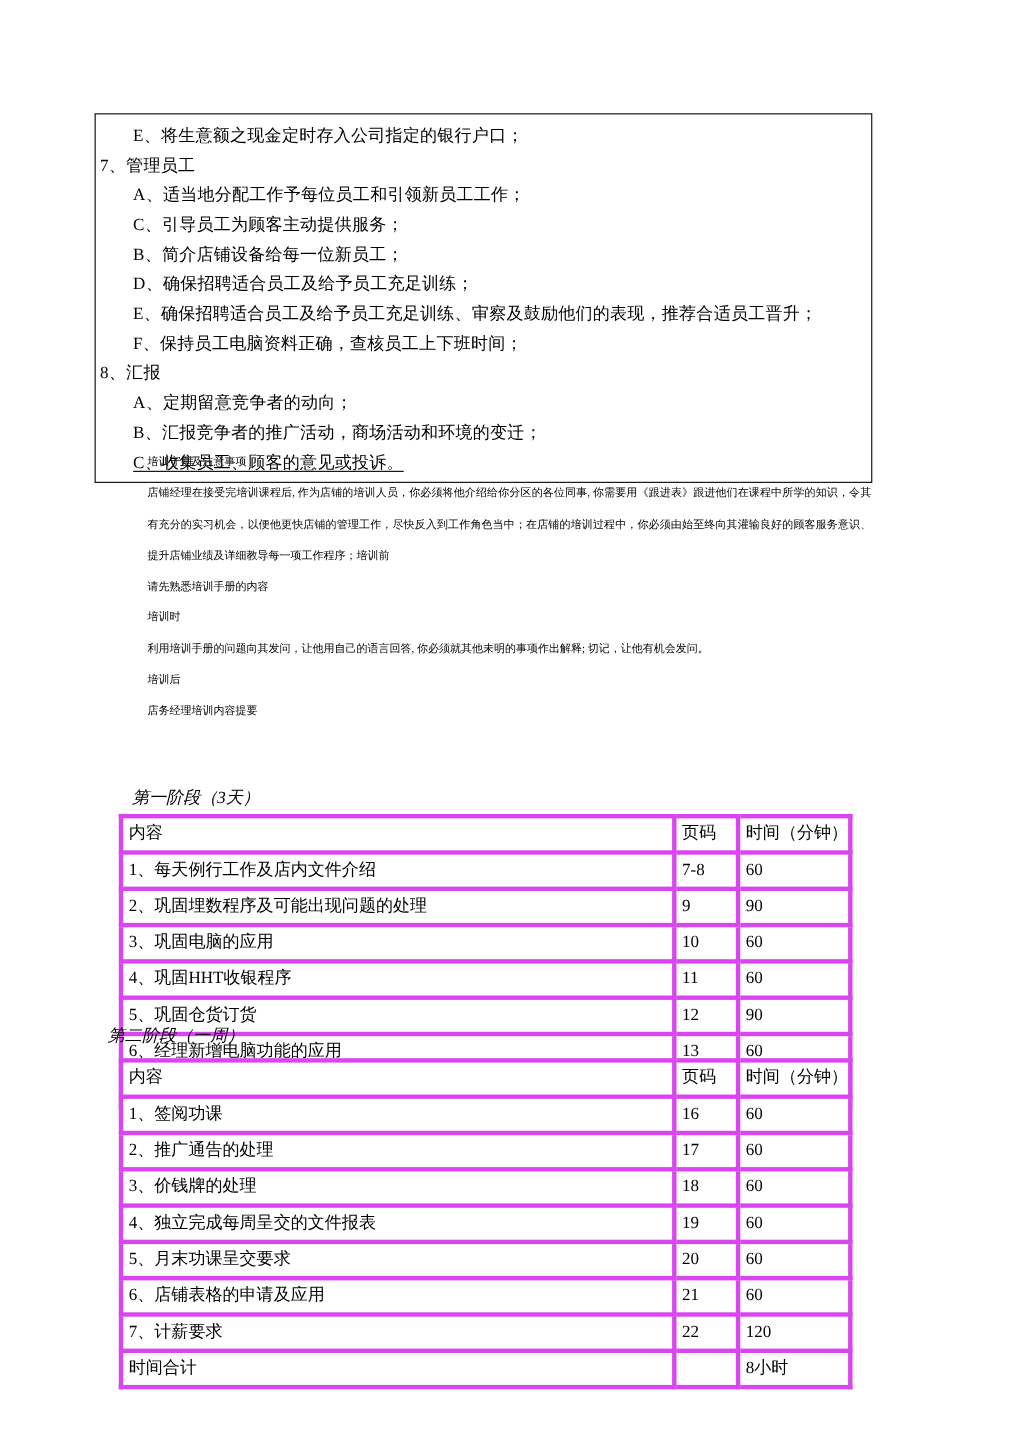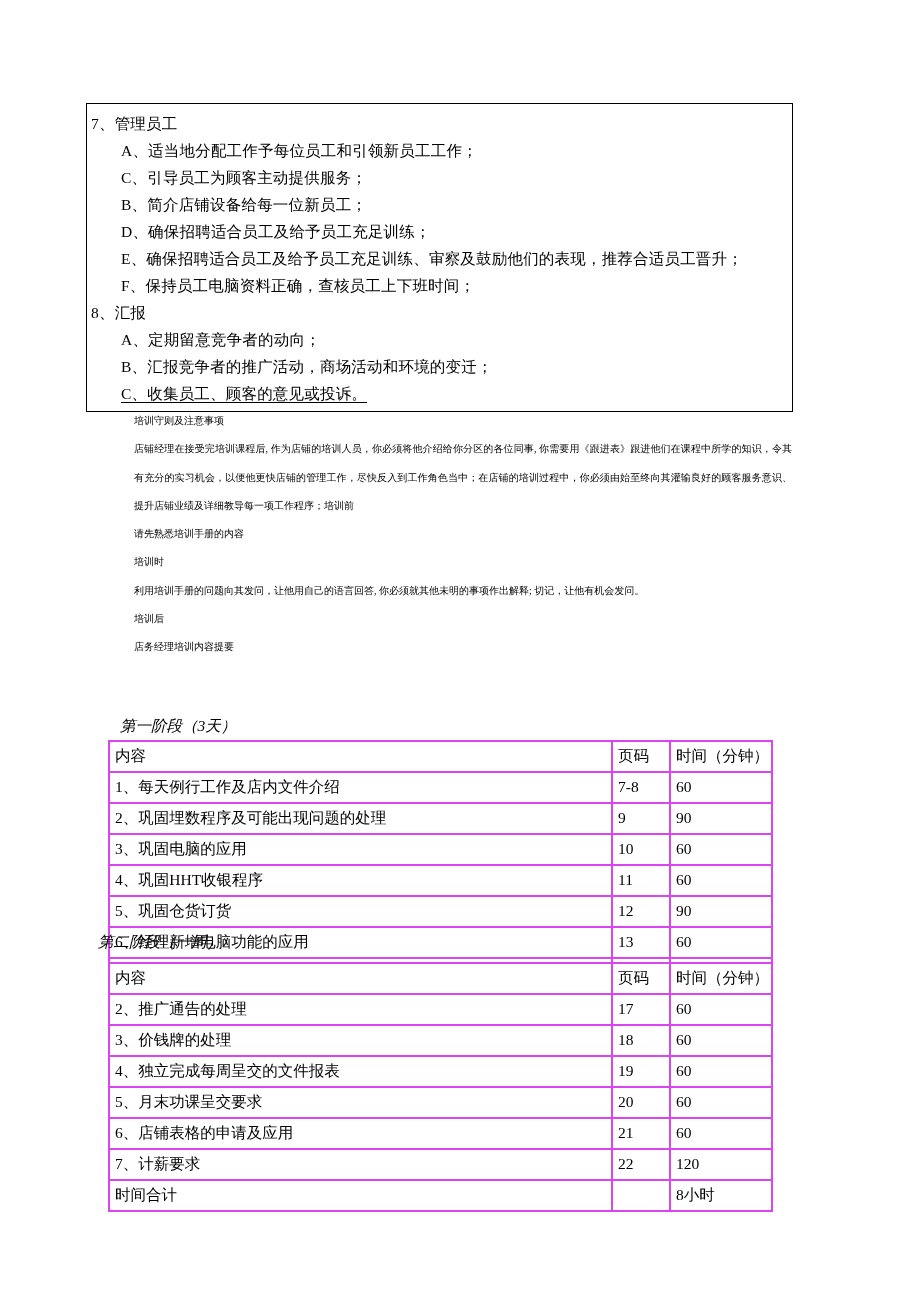--- a/index.html
+++ b/index.html
@@ -69,40 +69,41 @@
 
   
   table.doc-table {
     position: absolute;
     border-collapse: collapse;
     table-layout: fixed;
     font-size: 15.5px;
     background: #ffffff;
   }
   table.doc-table td {
-    border: 2px solid #d946ef;
+    border: 4px solid #d946ef;
     padding: 2px 3px 3px 5px;
     vertical-align: middle;
     line-height: 20px;
     height: 24px;
     white-space: nowrap;
     overflow: hidden;
   }
   #table1 { left: 108px; top: 740px; width: 663px; }
   #table2 { left: 108px; top: 962px; width: 663px; }
   .col-content { width: 503px; }
   .col-page    { width: 58px; }
   .col-time    { width: 102px; }
 </style>
 </head>
 <body>
 
 <div class="page">
 
   <div class="outline-box" id="outline-box">
+      <div class="outline-line lvl2">E、将生意额之现金定时存入公司指定的银行户口；</div>
       <div class="outline-line lvl1">7、管理员工</div>
       <div class="outline-line lvl2">A、适当地分配工作予每位员工和引领新员工工作；</div>
       <div class="outline-line lvl2">C、引导员工为顾客主动提供服务；</div>
       <div class="outline-line lvl2">B、简介店铺设备给每一位新员工；</div>
       <div class="outline-line lvl2">D、确保招聘适合员工及给予员工充足训练；</div>
       <div class="outline-line lvl2">E、确保招聘适合员工及给予员工充足训练、审察及鼓励他们的表现，推荐合适员工晋升；</div>
       <div class="outline-line lvl2">F、保持员工电脑资料正确，查核员工上下班时间；</div>
       <div class="outline-line lvl1">8、汇报</div>
       <div class="outline-line lvl2">A、定期留意竞争者的动向；</div>
       <div class="outline-line lvl2">B、汇报竞争者的推广活动，商场活动和环境的变迁；</div>
@@ -177,20 +178,25 @@
         <col class="col-page">
         <col class="col-time">
     </colgroup>
     <tbody>
         <tr>
           <td>内容</td>
           <td>页码</td>
           <td>时间（分钟）</td>
         </tr>
         <tr>
+          <td>1、签阅功课</td>
+          <td>16</td>
+          <td>60</td>
+        </tr>
+        <tr>
           <td>2、推广通告的处理</td>
           <td>17</td>
           <td>60</td>
         </tr>
         <tr>
           <td>3、价钱牌的处理</td>
           <td>18</td>
           <td>60</td>
         </tr>
         <tr>

